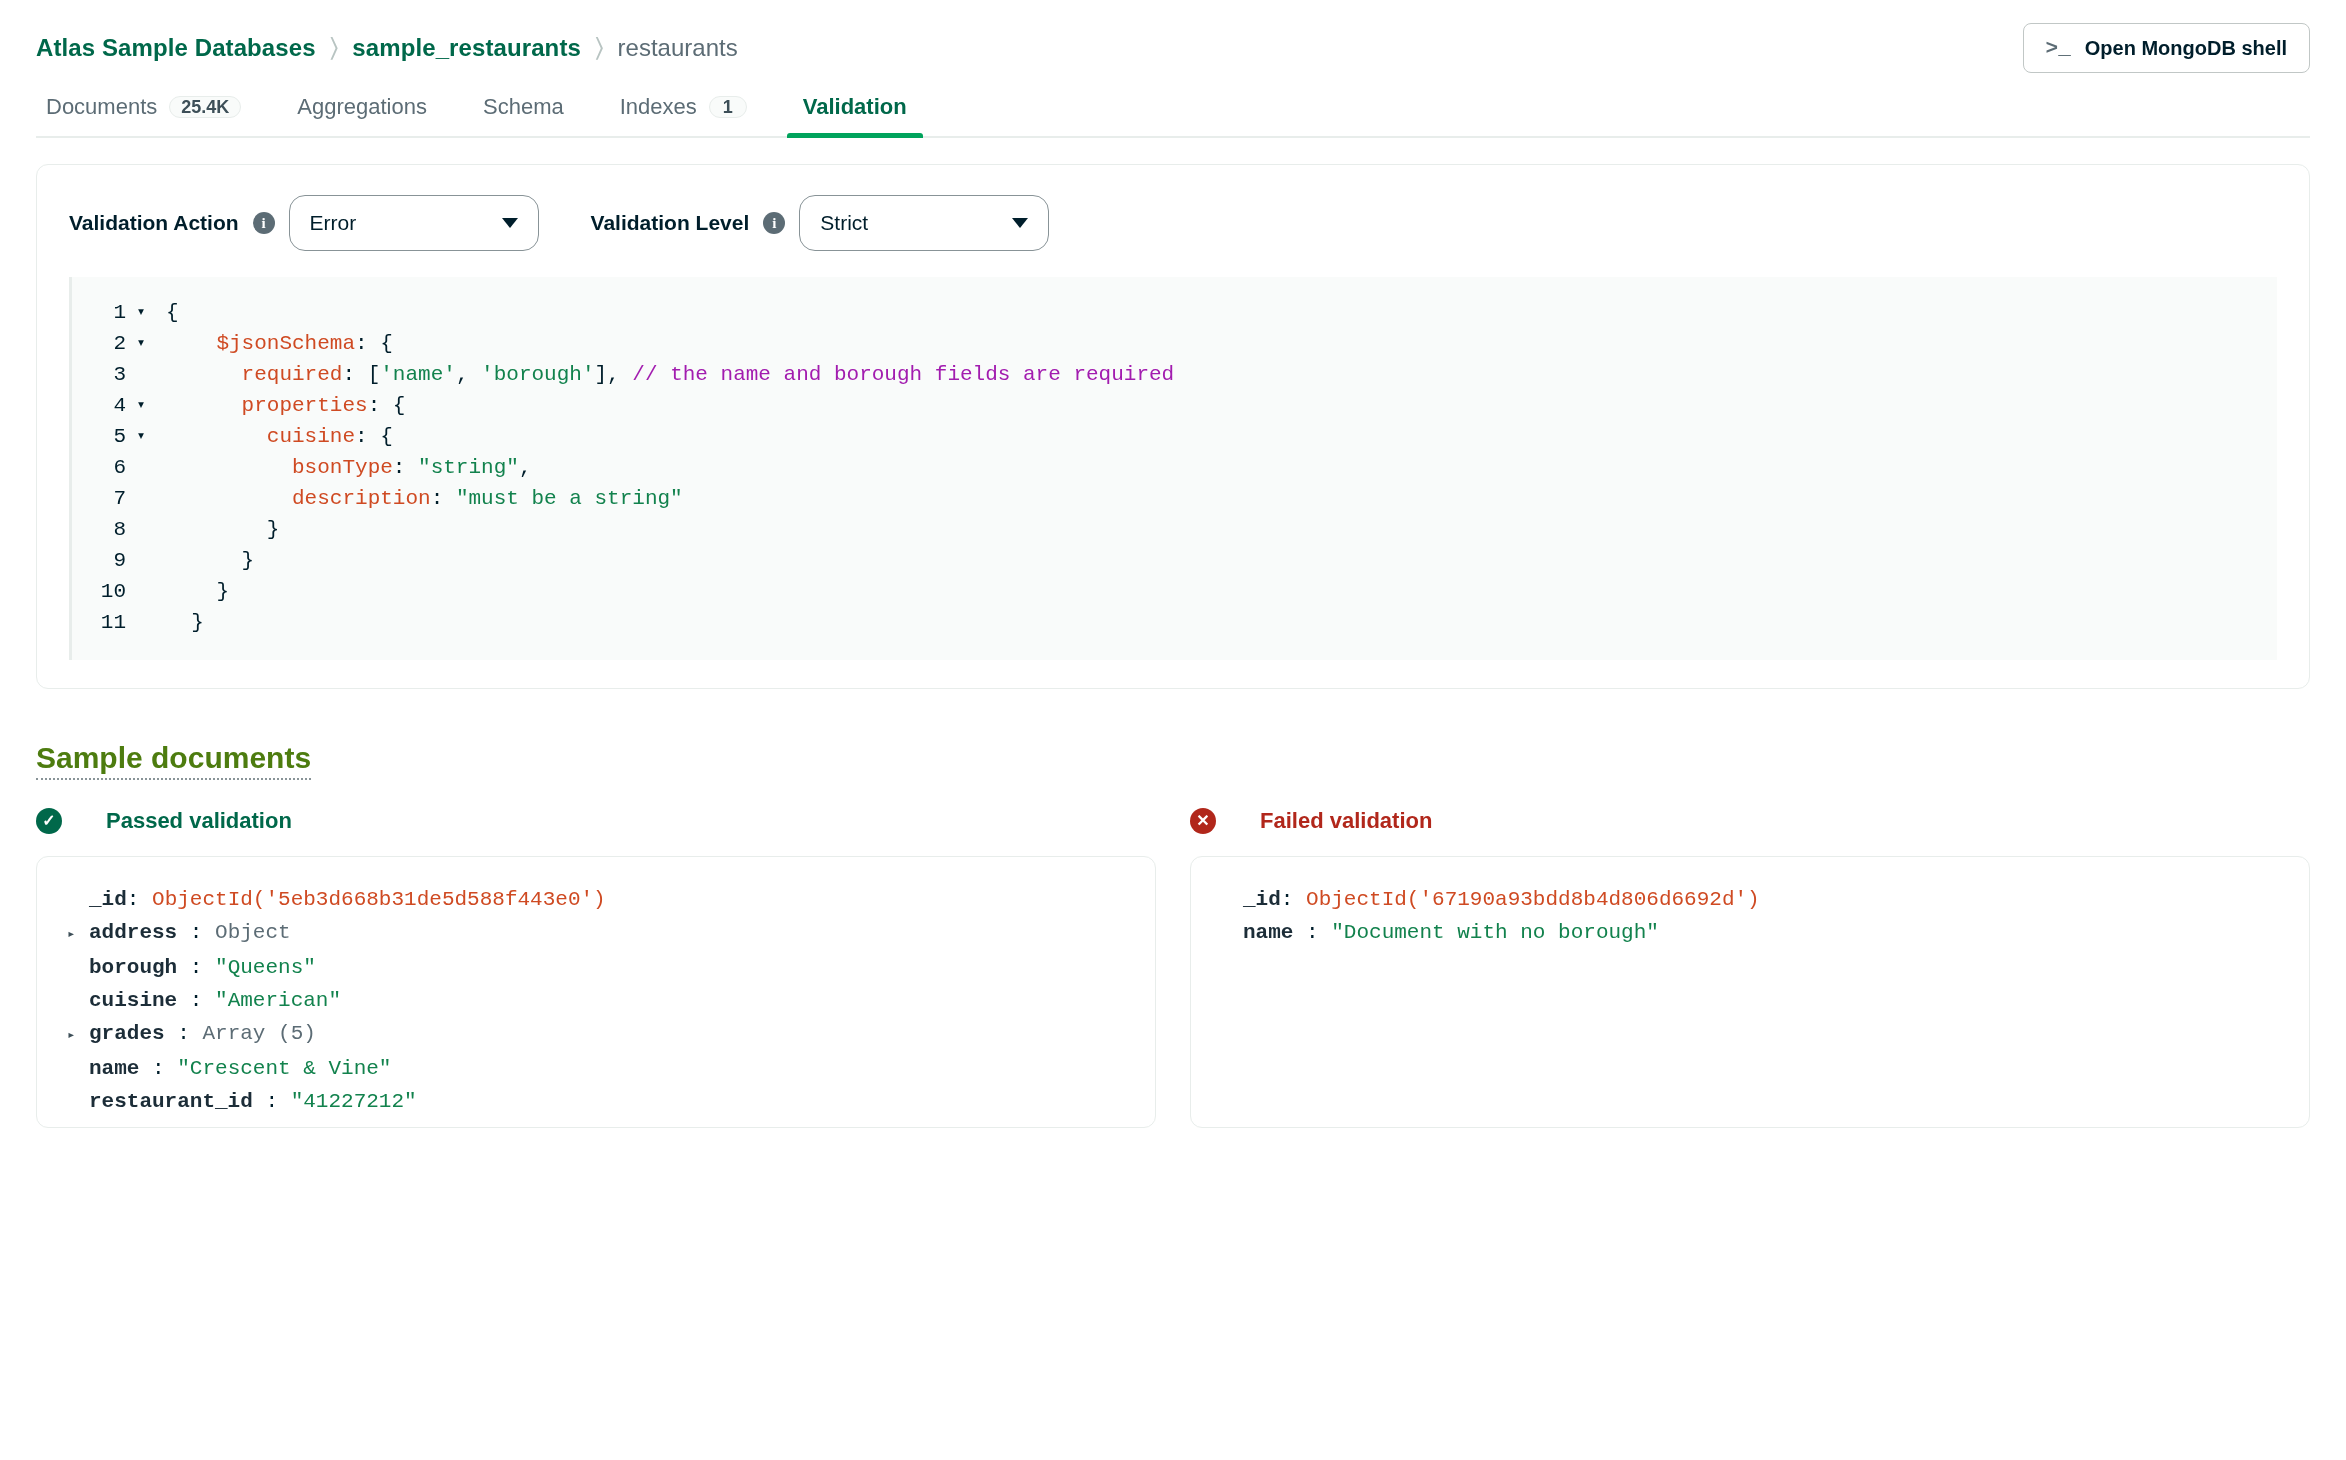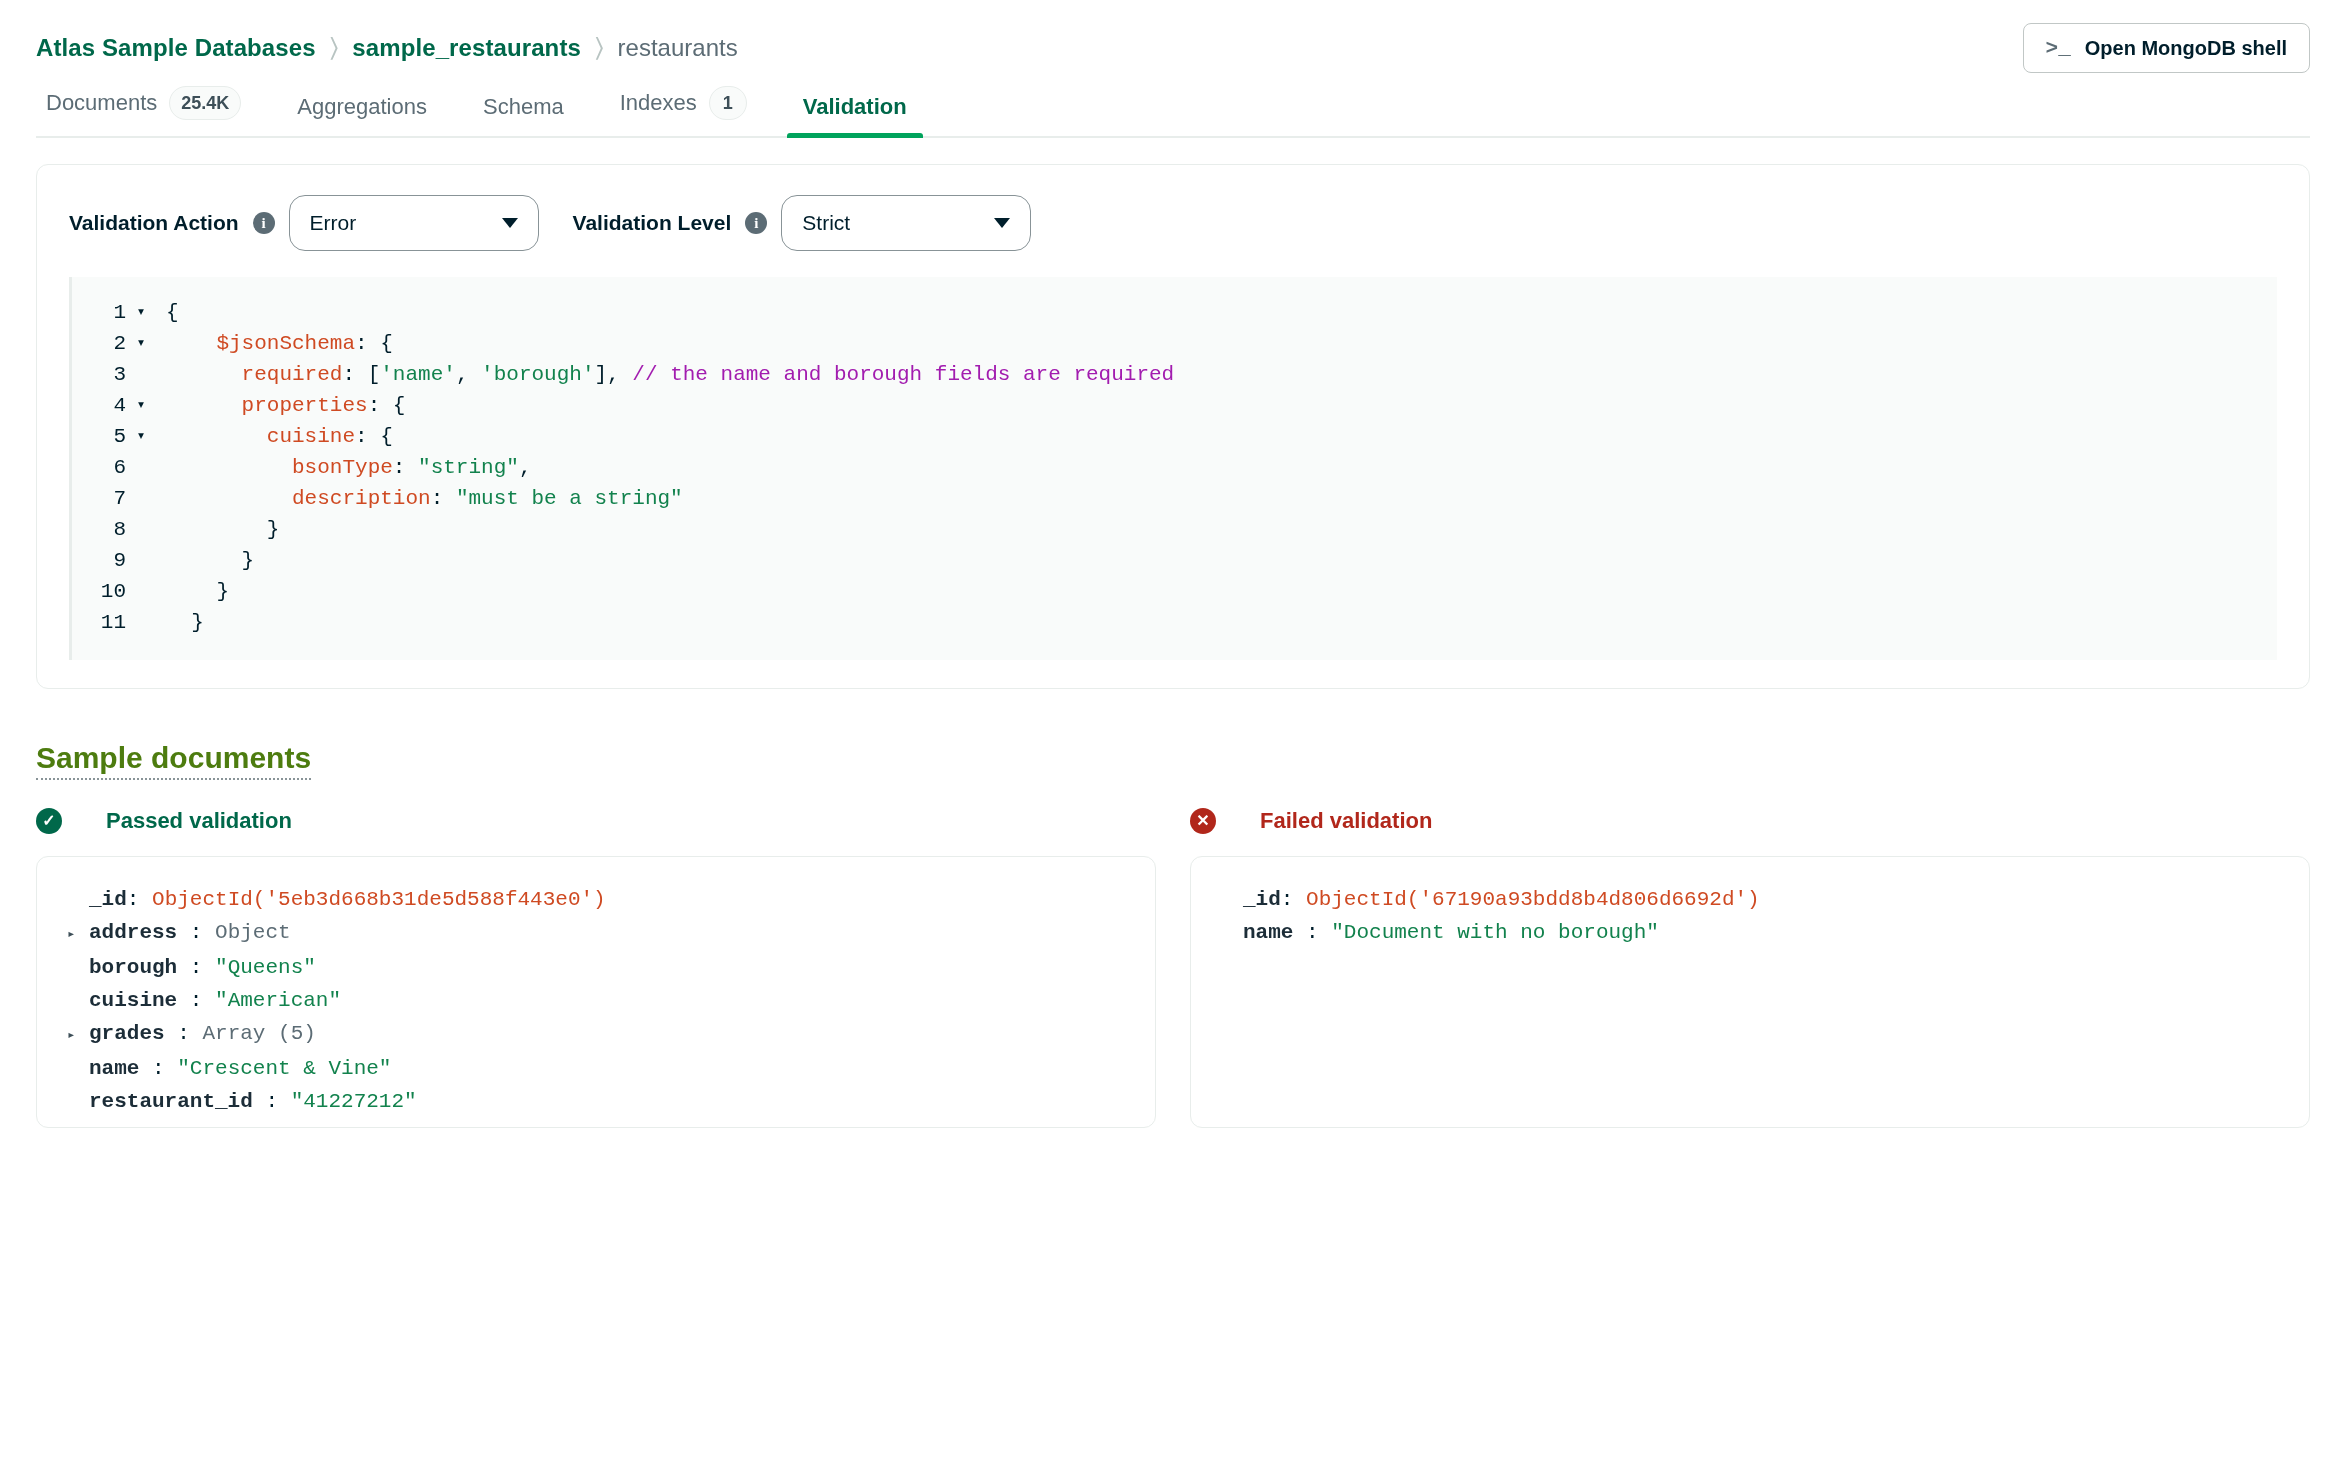--- a/index.html
+++ b/index.html
@@ -52,31 +52,31 @@
     font-family: "Liberation Sans", sans-serif;
   }
   .tab:first-child { padding-left: 10px; }
   .tab.active { color: #00684A; font-weight: 700; }
   .tab.active::after {
     content: ""; position: absolute; left: 12px; right: 12px; bottom: -2px;
     height: 5px; background: #00A35C; border-radius: 3px 3px 0 0;
   }
   .tab-badge {
     display: inline-flex; align-items: center; justify-content: center;
-    min-width: 38px; height: 34px; padding: 0 11px;
+    min-width: 38px; height: 22px; padding: 0 11px;
     border: 1px solid #E8EDEB; border-radius: 17px;
     background: #F9FBFA; color: #3D4F58; font-size: 18px; font-weight: 700;
   }
 
   
   .val-card {
     margin-top: 26px; border: 1px solid #E8EDEB; border-radius: 12px;
     background: #FFFFFF; padding: 30px 32px 28px 32px;
   }
-  .controls { display: flex; align-items: flex-start; gap: 34px; }
+  .controls { display: flex; align-items: flex-start; gap: 52px; }
   .ctrl-group { display: flex; align-items: center; gap: 14px; }
   .ctrl-label { font-size: 21px; font-weight: 700; color: #001E2B; white-space: nowrap; }
   .info-icon {
     display: inline-flex; align-items: center; justify-content: center;
     width: 22px; height: 22px; border-radius: 50%;
     background: #5C6C75; color: #FFFFFF;
     font-size: 15px; font-weight: 700; font-family: "Liberation Serif", serif;
     cursor: pointer; line-height: 1;
   }
   .select {

